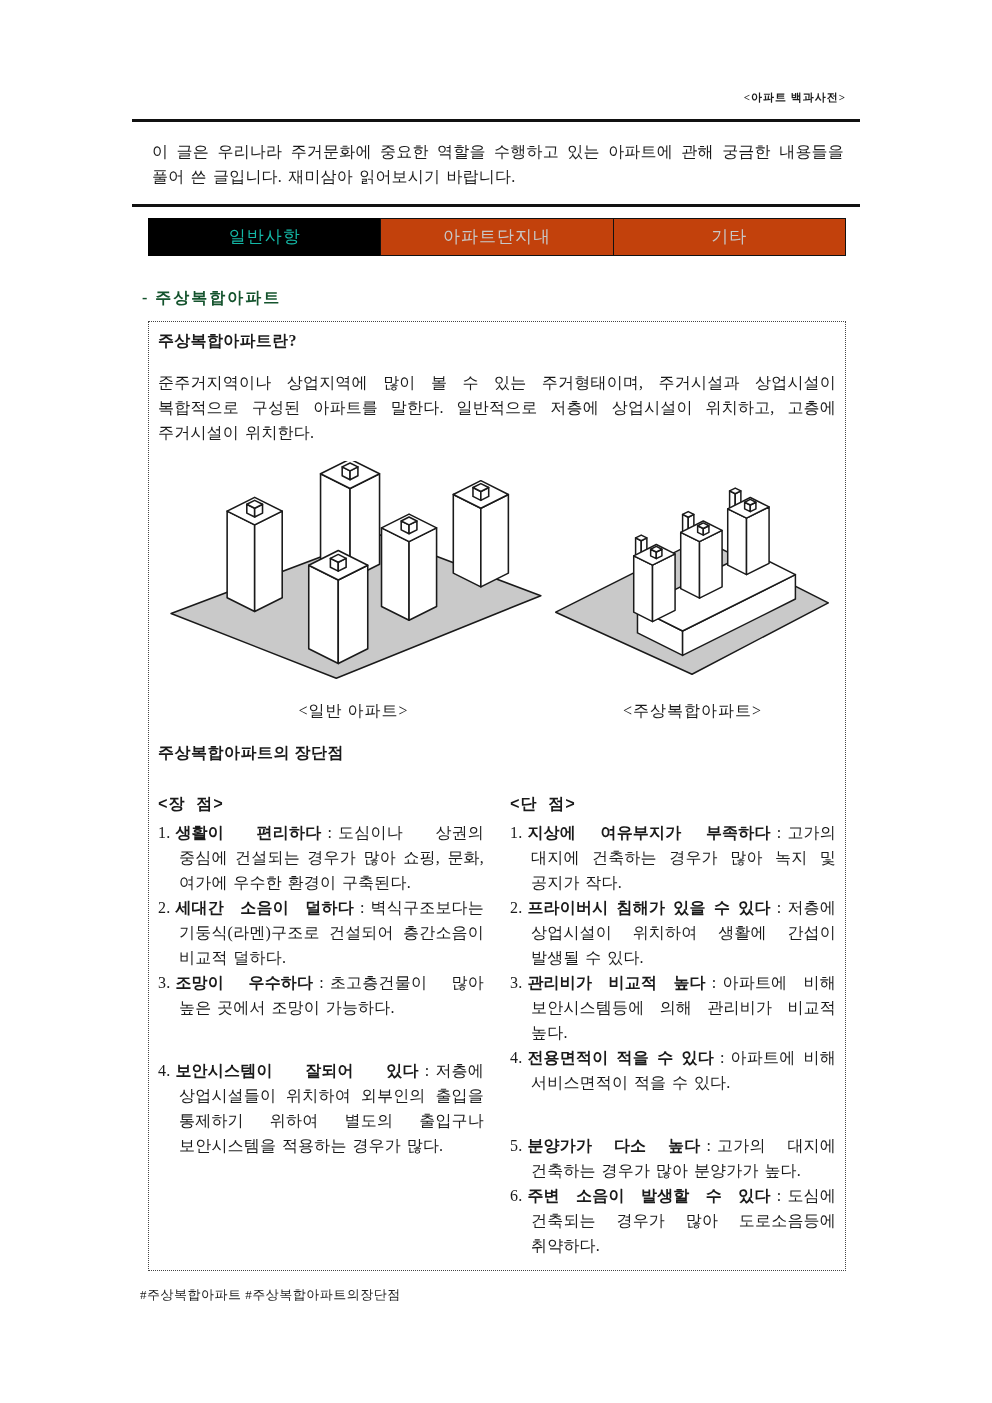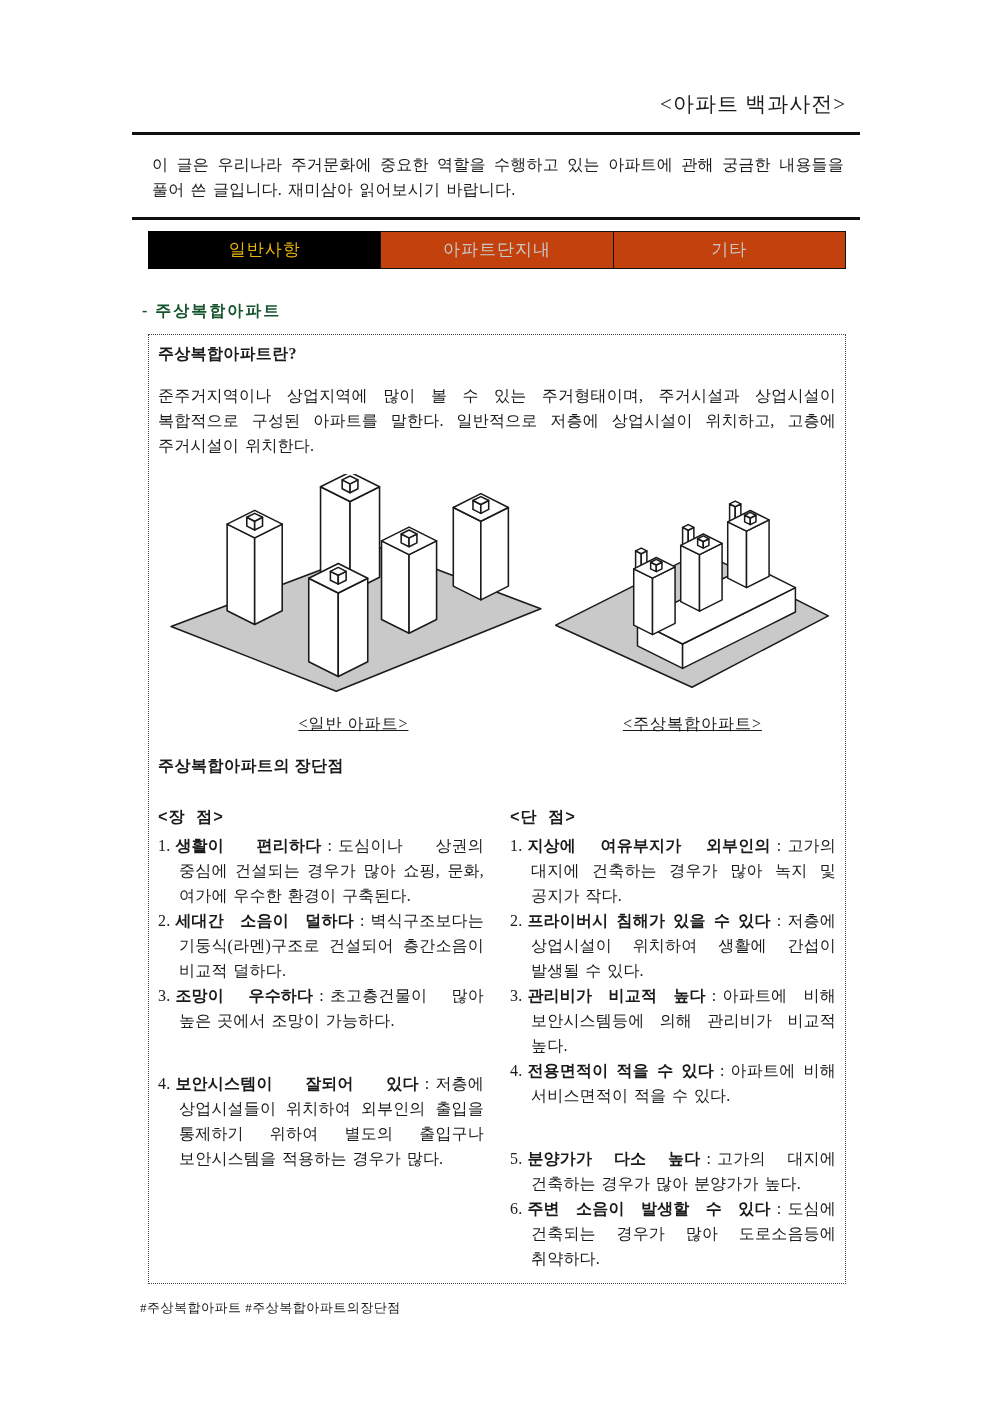--- a/index.html
+++ b/index.html
@@ -5,47 +5,47 @@
   * { box-sizing: border-box; }
   html,body { margin:0; padding:0; }
   body {
     width: 992px; height: 1403px; overflow: hidden;
     background: #ffffff; color: #1a1a1a;
     font-family: "Liberation Serif", "DejaVu Serif", serif;
     font-size: 16px;
   }
   .page { padding: 90px 146px 0 148px; }
 
-  .doc-header { text-align: right; font-weight: normal; font-size: 21px; letter-spacing: 1px; }
+  .doc-header { text-align: right; font-weight: bold; font-size: 11px; letter-spacing: 1px; }
   .rule { border: 0; border-top: 3px solid #111; margin: 14px -14px 0 -16px; }
 
   .intro { margin: 17px 2px 15px 4px; line-height: 25px; text-align: justify;
            word-break: keep-all; word-spacing: 2px; letter-spacing: 0.2px; }
 
   .tabs { display: flex; margin-top: 11px; height: 38px; }
   .tab { flex: 1; border: 1px solid #111; margin-left: -1px; text-align: center;
          line-height: 36px; font-size: 17px; color: #c8c8c8; background: #c2410c;
          letter-spacing: 1px; cursor: pointer; }
   .tab:first-child { margin-left: 0; }
-  .tab.active { background: #000; color: #eab308; border-color: #000; }
+  .tab.active { background: #000; color: #14b8a6; border-color: #000; }
 
   .section-heading { margin: 32px 0 12px -6px; color: #14532d; font-weight: bold;
                      font-size: 16px; letter-spacing: 2px; }
 
   .dotted-box { border: 1px dotted #444; padding: 6px 9px 12px 9px; }
   .box-title { font-weight: bold; line-height: 25px; letter-spacing: 0.3px; }
   .box-desc { line-height: 25px; text-align: justify; word-break: keep-all;
               word-spacing: 2px; letter-spacing: 0.2px; margin-top: 17px; }
 
   .figures { display: flex; align-items: flex-end; margin: 16px 0 4px 0; }
   .figure { display: flex; flex-direction: column; align-items: center; }
   .figure.left { width: 392px; }
   .figure.right { width: 288px; }
   .figure svg { display: block; }
-  .figure .caption { margin-top: 4px; font-size: 16px; letter-spacing: 1px; text-decoration: underline; }
+  .figure .caption { margin-top: 4px; font-size: 16px; letter-spacing: 1px; }
 
   .subheading { font-weight: bold; margin: 18px 0 0 0; line-height: 25px; letter-spacing: 0.5px; }
 
   .cols { display: flex; gap: 26px; margin-top: 28px; }
   .col { flex: 1; min-width: 0; }
   .col-head { font-weight: bold; line-height: 25px; margin-bottom: 2px; letter-spacing: 1px; font-family: Liberation Mono, monospace; }
   .li { margin: 0; padding-left: 21px; text-indent: -21px; line-height: 25px;
         text-align: justify; word-break: keep-all; word-spacing: 1.5px; letter-spacing: 0.2px; }
   .li .num { margin-right: 5px; }
   .li .sep { margin: 0 6px; }
@@ -156,21 +156,21 @@
     <div class="cols">
       <div class="col">
         <div class="col-head">&lt;장 점&gt;</div>
         <p class="li"><span class="num">1.</span><b>생활이 편리하다</b><span class="sep">:</span><span>도심이나 상권의 중심에 건설되는 경우가 많아 쇼핑, 문화, 여가에 우수한 환경이 구축된다.</span></p>
         <p class="li"><span class="num">2.</span><b>세대간 소음이 덜하다</b><span class="sep">:</span><span>벽식구조보다는 기둥식(라멘)구조로 건설되어 층간소음이 비교적 덜하다.</span></p>
         <p class="li"><span class="num">3.</span><b>조망이 우수하다</b><span class="sep">:</span><span>초고층건물이 많아 높은 곳에서 조망이 가능하다.</span></p>
         <p class="li gap"><span class="num">4.</span><b>보안시스템이 잘되어 있다</b><span class="sep">:</span><span>저층에 상업시설들이 위치하여 외부인의 출입을 통제하기 위하여 별도의 출입구나 보안시스템을 적용하는 경우가 많다.</span></p>
       </div>
       <div class="col">
         <div class="col-head">&lt;단 점&gt;</div>
-        <p class="li"><span class="num">1.</span><b>지상에 여유부지가 외부인의</b><span class="sep">:</span><span>고가의 대지에 건축하는 경우가 많아 녹지 및 공지가 작다.</span></p>
+        <p class="li"><span class="num">1.</span><b>지상에 여유부지가 부족하다</b><span class="sep">:</span><span>고가의 대지에 건축하는 경우가 많아 녹지 및 공지가 작다.</span></p>
         <p class="li"><span class="num">2.</span><b>프라이버시 침해가 있을 수 있다</b><span class="sep">:</span><span>저층에 상업시설이 위치하여 생활에 간섭이 발생될 수 있다.</span></p>
         <p class="li"><span class="num">3.</span><b>관리비가 비교적 높다</b><span class="sep">:</span><span>아파트에 비해 보안시스템등에 의해 관리비가 비교적 높다.</span></p>
         <p class="li"><span class="num">4.</span><b>전용면적이 적을 수 있다</b><span class="sep">:</span><span>아파트에 비해 서비스면적이 적을 수 있다.</span></p>
         <p class="li gap"><span class="num">5.</span><b>분양가가 다소 높다</b><span class="sep">:</span><span>고가의 대지에 건축하는 경우가 많아 분양가가 높다.</span></p>
         <p class="li"><span class="num">6.</span><b>주변 소음이 발생할 수 있다</b><span class="sep">:</span><span>도심에 건축되는 경우가 많아 도로소음등에 취약하다.</span></p>
       </div>
     </div>
   </div>
 
   <div class="hashtags">#주상복합아파트 #주상복합아파트의장단점</div>

